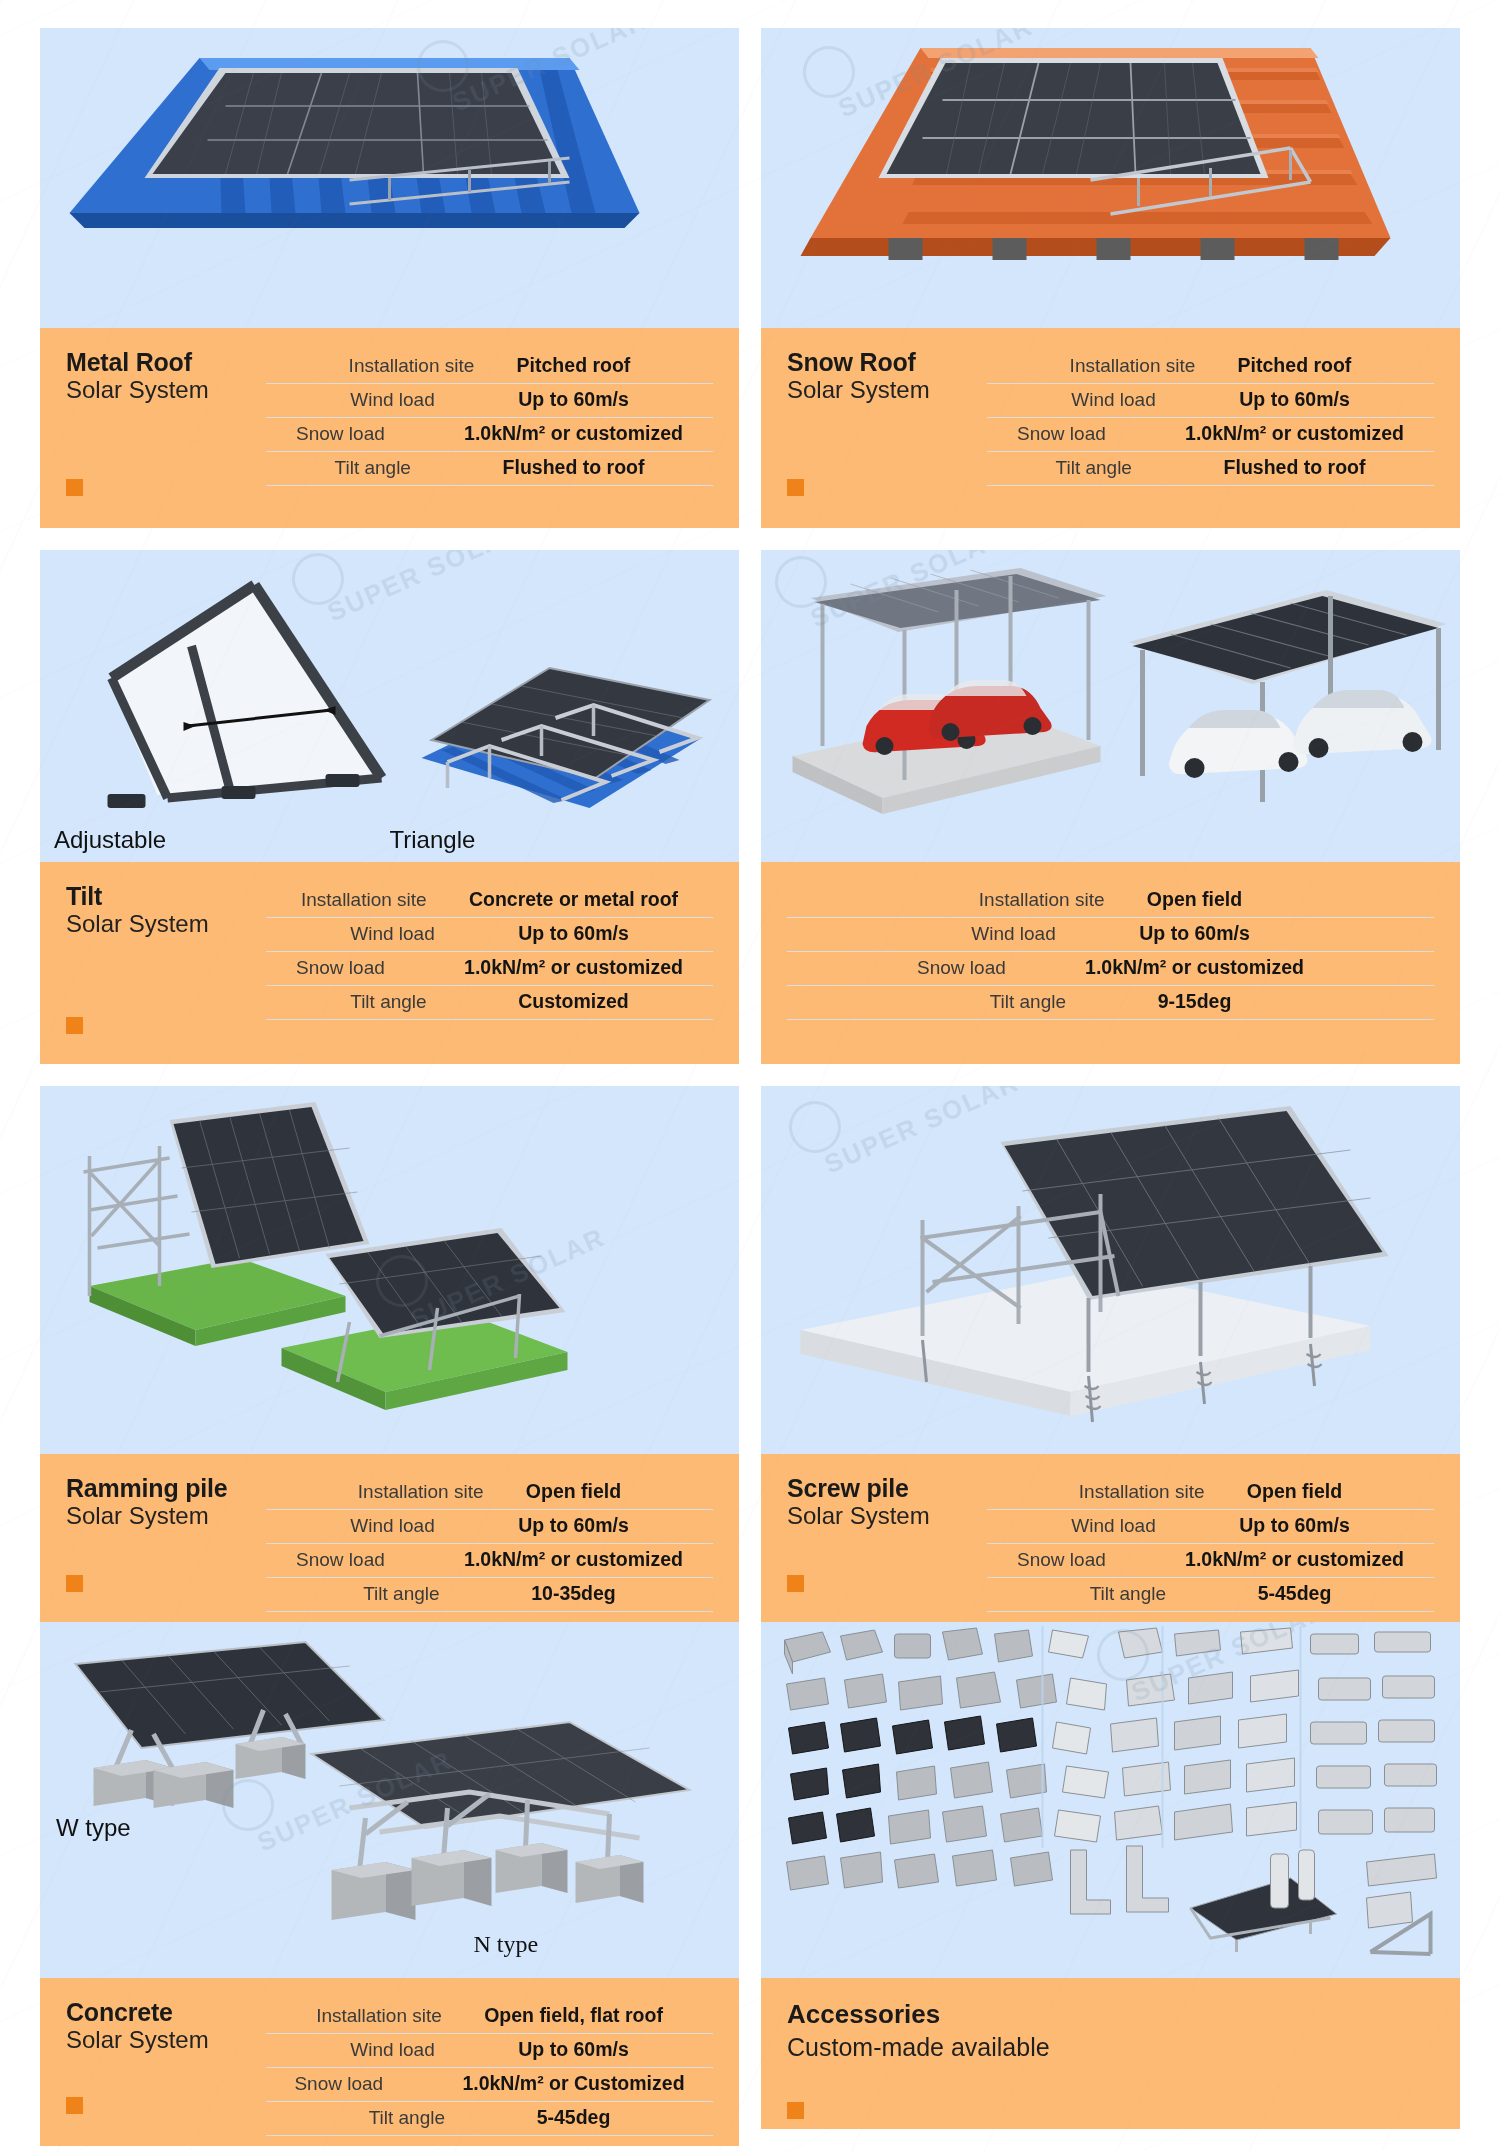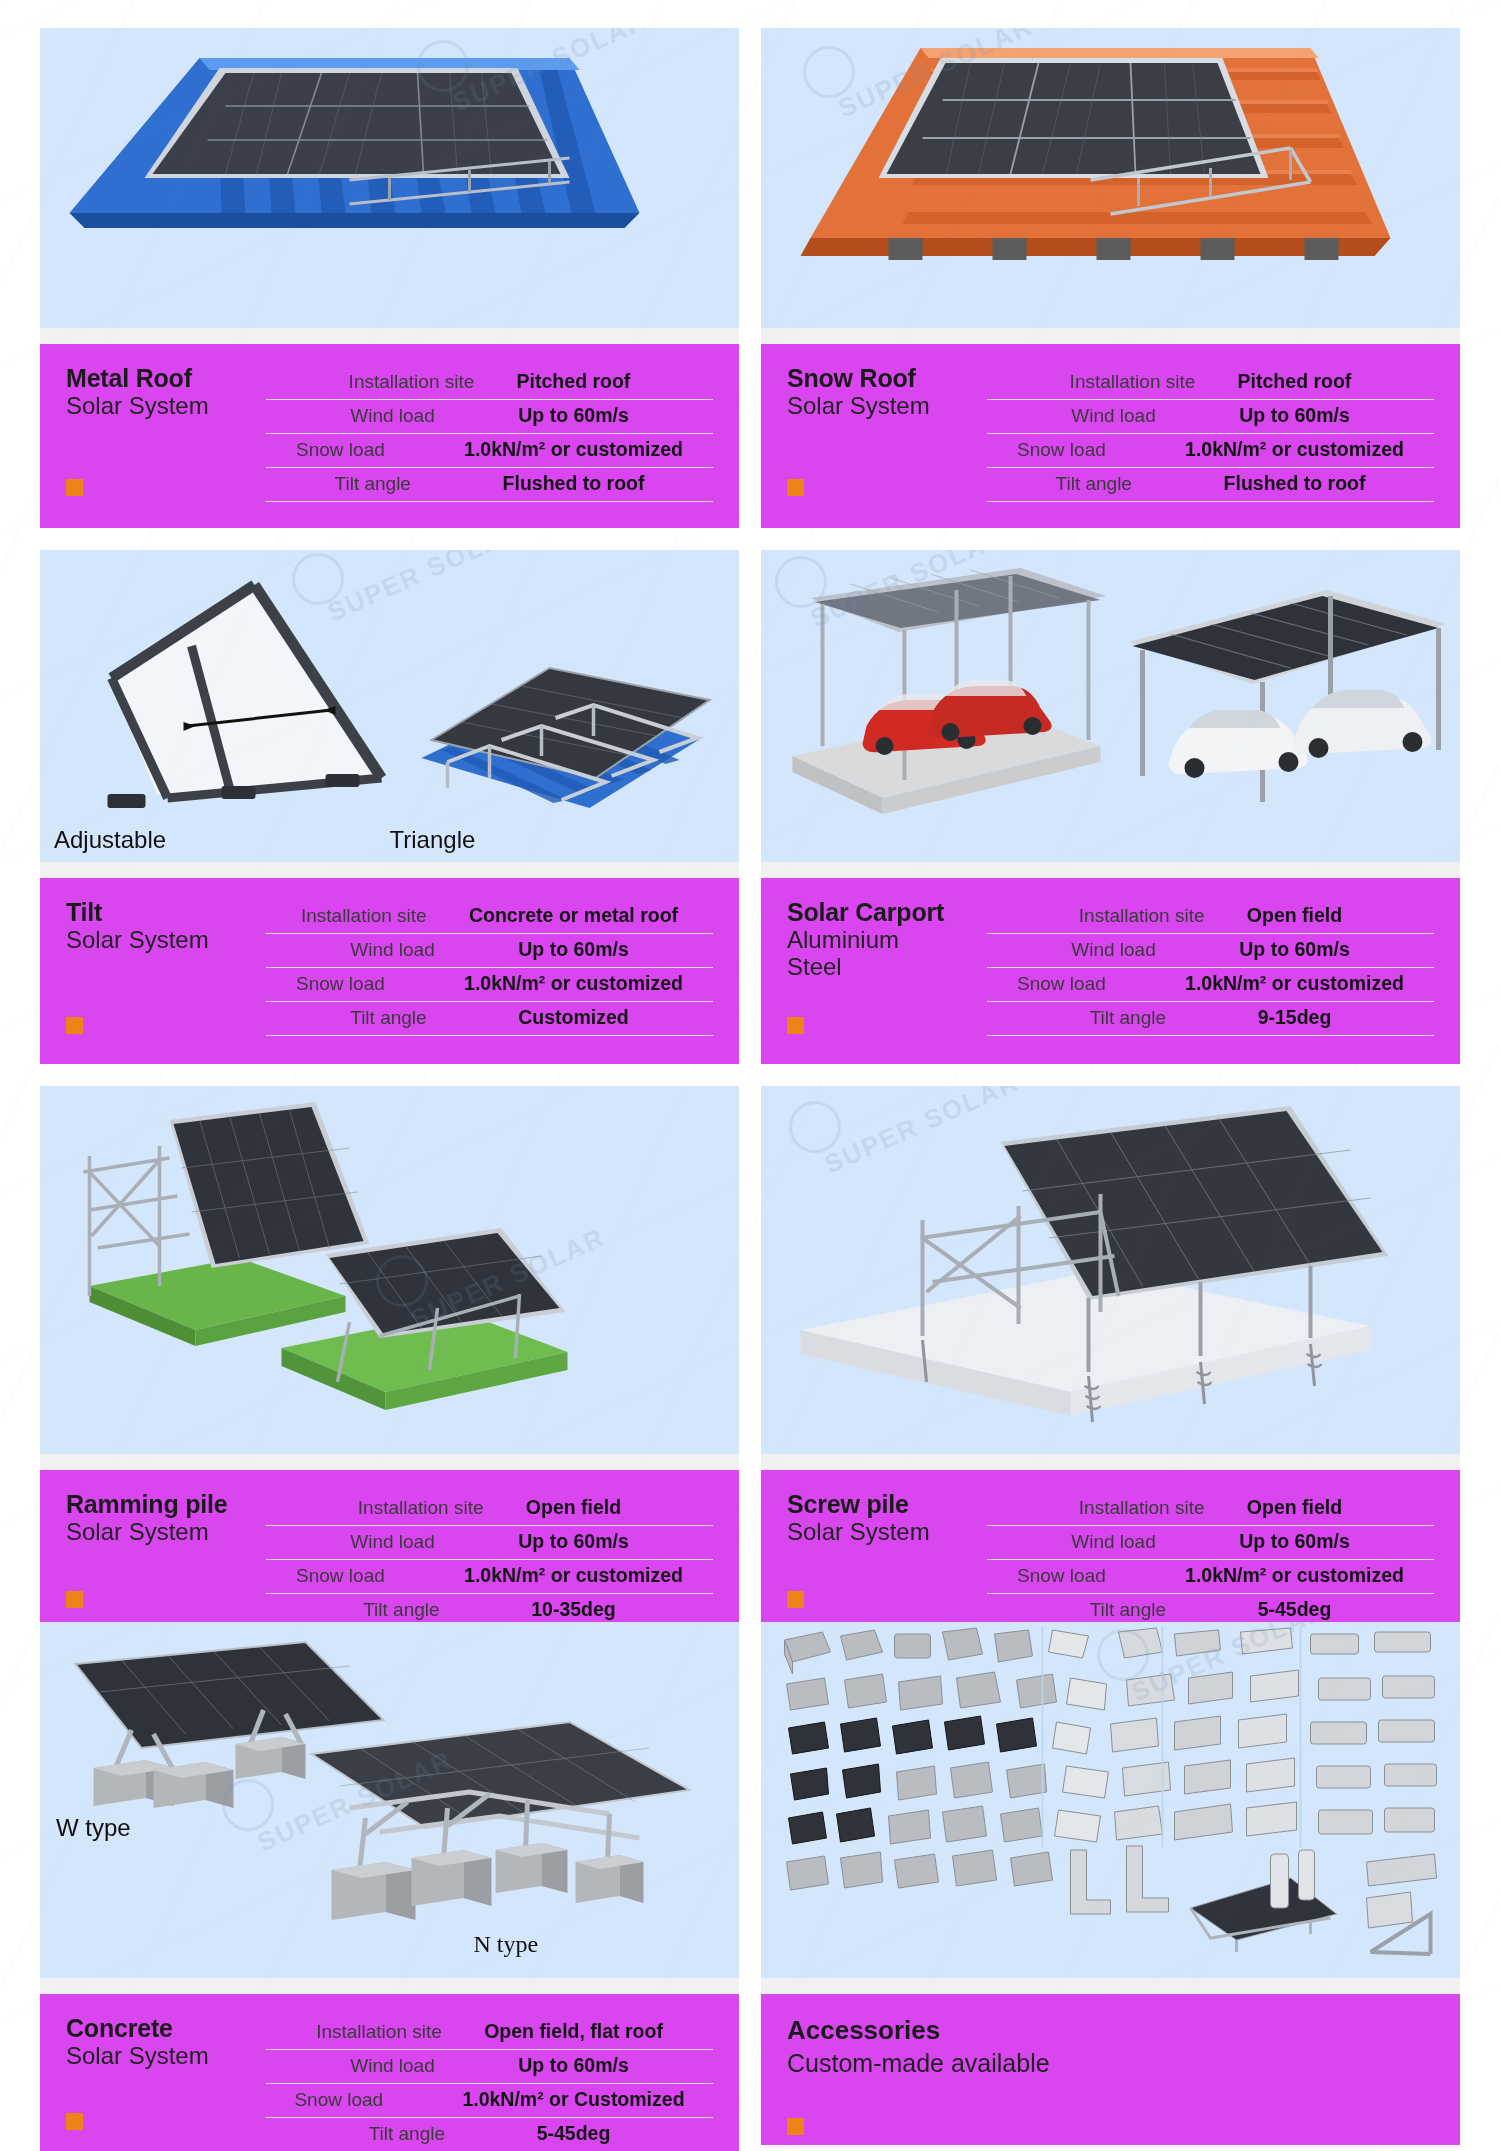--- a/index.html
+++ b/index.html
@@ -39,25 +39,24 @@
     background: #d3e6fb;
     overflow: hidden;
     flex: 0 0 auto;
   }
   .r1 .imgpanel { height: 300px; }
   .r2 .imgpanel { height: 312px; }
   .r3 .imgpanel { height: 368px; }
   .r4 .imgpanel { height: 356px; }
   .specpanel {
     flex: 1 1 auto;
-    background: #d946ef;
+    background: #fdba74;
     display: flex;
     padding: 20px 26px 10px 26px;
     position: relative;
-    margin-top: 16px;
   }
   .titlecol {
     width: 200px; flex: 0 0 200px;
     display: flex; flex-direction: column;
     position: relative;
   }
   .ptitle {
     font-size: 25px; font-weight: bold; color: #1a1a1a;
     line-height: 1.12; letter-spacing: -.2px; white-space: nowrap;
   }
@@ -426,26 +425,20 @@
                 <circle cx="548" cy="198" r="10" fill="#2a2d31"></circle>
                 <circle cx="642" cy="192" r="10" fill="#2a2d31"></circle>
               </g>
             </g>
           </svg>
           <div class="wm" style="left:6%;top:4%;">SUPER SOLAR</div>
           <div class="wmring" style="left:2%;top:2%;"></div>
         </div>
       </div>
       <div class="specpanel">
-        <div class="titlecol">
-          <div class="ptitle">Solar Carport</div>
-          <div class="psub">Aluminium</div>
-          <div class="psub">Steel</div>
-          <div class="sqdot"></div>
-        </div>
         <div class="spectable">
           <div class="specrow">
             <div class="speclabel">Installation site</div>
             <div class="specvalue">Open field</div>
           </div>
           <div class="specrow">
             <div class="speclabel">Wind load</div>
             <div class="specvalue">Up to 60m/s</div>
           </div>
           <div class="specrow">

